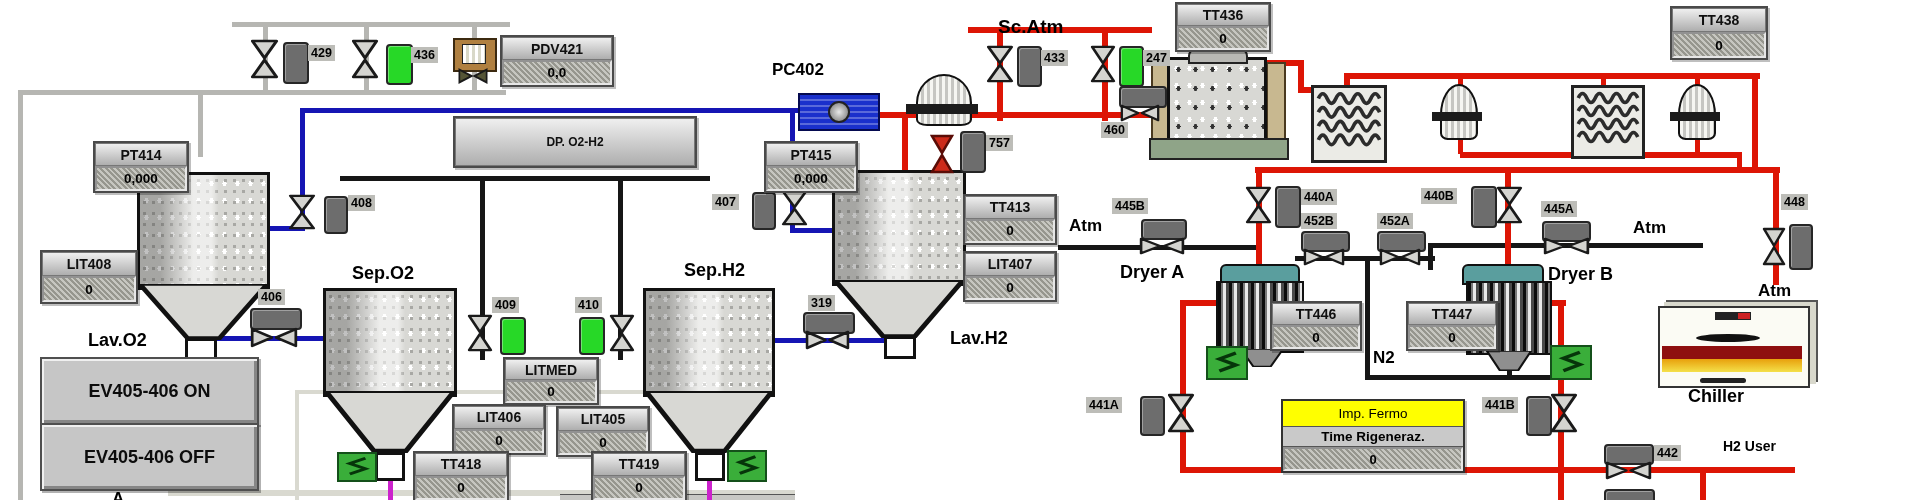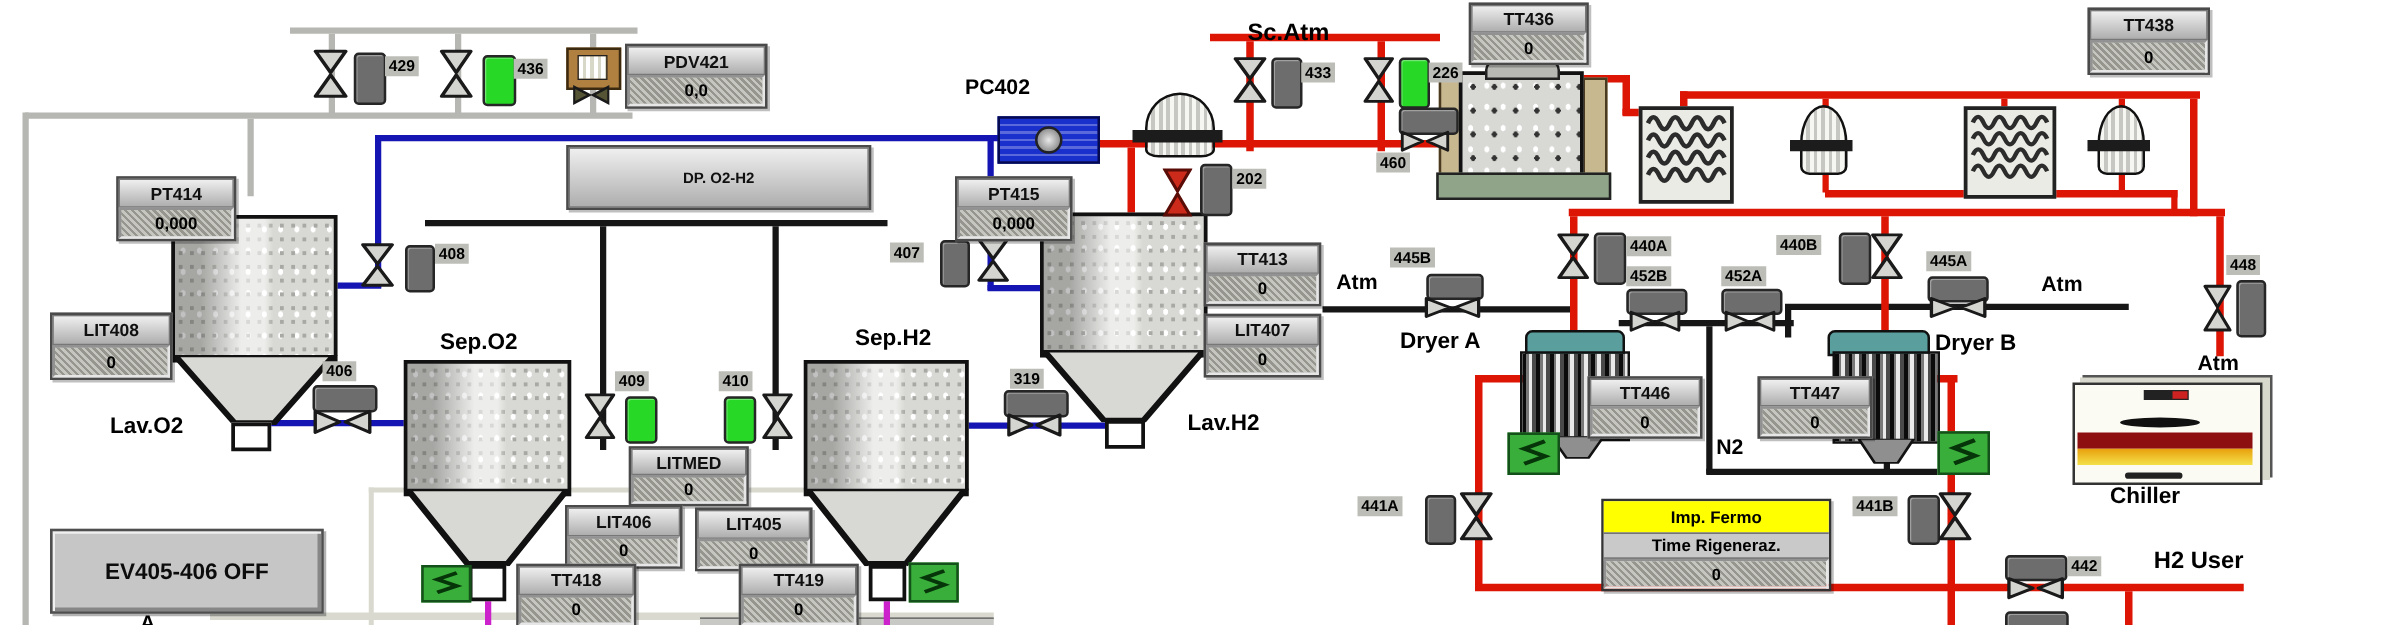--- a/index.html
+++ b/index.html
@@ -29,21 +29,21 @@
   .noz{position:absolute;border:3px solid #111;background:#fff}
   .heat{position:absolute;background:#3aae3a;border:2px solid #14501a}
   .ribs{position:absolute;border:2px solid #111;
     background:repeating-linear-gradient(90deg,#0b0b0b 0 3px,#787878 3px 5px,#e9e9e9 5px 8px,#4a4a4a 8px 11px)}
   .cap{position:absolute;background:#5a9e9e;border:2px solid #111;border-radius:6px 6px 0 0}
   .hx{position:absolute;border:3px solid #222;background:#ebebe6}
   .filt{position:absolute;border:2px solid #111;border-radius:50% 50% 20% 20%/55% 55% 12% 12%;
     background:repeating-linear-gradient(90deg,#f6f6f2 0 3px,#c6c6c2 3px 6px)}
   .wing{position:absolute;background:#1c1c1c}
   .regbox{position:absolute;border:2px solid #333;display:flex;flex-direction:column;box-shadow:2px 2px 0 rgba(0,0,0,.25)}
-  .regbox .ban{height:25px;display:flex;align-items:center;justify-content:center;background:#ffff00;font-weight:bold;font-size:13.5px}
+  .regbox .ban{height:25px;display:flex;align-items:center;justify-content:center;background:#ffff00;font-weight:normal;font-size:13.5px}
   .regbox .mid{height:19px;display:flex;align-items:center;justify-content:center;background:#c9c9c9;font-weight:bold;font-size:13.5px;border-top:1px solid #555;border-bottom:1px solid #555}
   .regbox .val{flex:1;display:flex;align-items:center;justify-content:center;font-weight:bold;font-size:13px;
     background-image:repeating-linear-gradient(45deg,#96968e 0 2px,#c6c6c0 2px 4px);border:2px inset #e6e6e6}
   .small{font-size:16px}
 </style>
 </head>
 <body>
 
 <div id="stage">
 
@@ -261,30 +261,30 @@
   <div class="vx" style="left:986px;top:45px;width:28px;height:38px"><svg width="100%" height="100%" viewBox="0 0 24 40" preserveAspectRatio="none">
         <path d="M2 2 L12 19 L22 2 Z M2 38 L12 21 L22 38 Z" fill="#d4d4d0" stroke="#1a1a1a" stroke-width="2.5" stroke-linejoin="round"></path>
       </svg></div>
   <div class="act" style="left:1017px;top:46px;width:21px;height:37px"></div>
   <div class="lbl" style="left:1041px;top:50px">433</div>
 
   <div class="vx" style="left:1090px;top:45px;width:26px;height:38px"><svg width="100%" height="100%" viewBox="0 0 24 40" preserveAspectRatio="none">
         <path d="M2 2 L12 19 L22 2 Z M2 38 L12 21 L22 38 Z" fill="#d4d4d0" stroke="#1a1a1a" stroke-width="2.5" stroke-linejoin="round"></path>
       </svg></div>
   <div class="act green" style="left:1119px;top:46px;width:21px;height:37px"></div>
-  <div class="lbl" style="left:1143px;top:50px">226</div>
+  <div class="lbl" style="left:1143px;top:50px">247</div>
 
   <div class="act" style="left:1119px;top:86px;width:44px;height:18px"></div>
   <div class="vx" style="left:1120px;top:104px;width:40px;height:18px"><svg width="100%" height="100%" viewBox="0 0 44 20" preserveAspectRatio="none">
         <path d="M2 2 L20 10 L2 18 Z M42 2 L24 10 L42 18 Z" fill="#d4d4d0" stroke="#1a1a1a" stroke-width="2.5" stroke-linejoin="round"></path>
       </svg></div>
   <div class="lbl" style="left:1101px;top:122px">460</div>
 
   <div class="act" style="left:960px;top:131px;width:22px;height:38px"></div>
-  <div class="lbl" style="left:986px;top:135px">202</div>
+  <div class="lbl" style="left:986px;top:135px">757</div>
 
   <div class="vx" style="left:1245px;top:186px;width:27px;height:38px"><svg width="100%" height="100%" viewBox="0 0 24 40" preserveAspectRatio="none">
         <path d="M2 2 L12 19 L22 2 Z M2 38 L12 21 L22 38 Z" fill="#d4d4d0" stroke="#1a1a1a" stroke-width="2.5" stroke-linejoin="round"></path>
       </svg></div>
   <div class="act" style="left:1275px;top:186px;width:22px;height:38px"></div>
   <div class="lbl" style="left:1301px;top:189px">440A</div>
 
   <div class="lbl" style="left:1421px;top:188px">440B</div>
   <div class="act" style="left:1471px;top:186px;width:22px;height:38px"></div>
   <div class="vx" style="left:1496px;top:186px;width:27px;height:38px"><svg width="100%" height="100%" viewBox="0 0 24 40" preserveAspectRatio="none">
@@ -308,21 +308,21 @@
   <div class="vx" style="left:1303px;top:248px;width:42px;height:18px"><svg width="100%" height="100%" viewBox="0 0 44 20" preserveAspectRatio="none">
         <path d="M2 2 L20 10 L2 18 Z M42 2 L24 10 L42 18 Z" fill="#d4d4d0" stroke="#1a1a1a" stroke-width="2.5" stroke-linejoin="round"></path>
       </svg></div>
 
   <div class="lbl" style="left:1377px;top:213px">452A</div>
   <div class="act" style="left:1377px;top:231px;width:45px;height:17px"></div>
   <div class="vx" style="left:1379px;top:248px;width:42px;height:18px"><svg width="100%" height="100%" viewBox="0 0 44 20" preserveAspectRatio="none">
         <path d="M2 2 L20 10 L2 18 Z M42 2 L24 10 L42 18 Z" fill="#d4d4d0" stroke="#1a1a1a" stroke-width="2.5" stroke-linejoin="round"></path>
       </svg></div>
 
-  <div class="lbl" style="left:1781px;top:204px">448</div>
+  <div class="lbl" style="left:1781px;top:194px">448</div>
   <div class="vx" style="left:1762px;top:227px;width:24px;height:39px"><svg width="100%" height="100%" viewBox="0 0 24 40" preserveAspectRatio="none">
         <path d="M2 2 L12 19 L22 2 Z M2 38 L12 21 L22 38 Z" fill="#d4d4d0" stroke="#1a1a1a" stroke-width="2.5" stroke-linejoin="round"></path>
       </svg></div>
   <div class="act" style="left:1789px;top:224px;width:20px;height:42px"></div>
 
   <div class="lbl" style="left:1086px;top:397px">441A</div>
   <div class="act" style="left:1140px;top:396px;width:21px;height:36px"></div>
   <div class="vx" style="left:1167px;top:393px;width:28px;height:40px"><svg width="100%" height="100%" viewBox="0 0 24 40" preserveAspectRatio="none">
         <path d="M2 2 L12 19 L22 2 Z M2 38 L12 21 L22 38 Z" fill="#d4d4d0" stroke="#1a1a1a" stroke-width="2.5" stroke-linejoin="round"></path>
       </svg></div>
@@ -404,31 +404,32 @@
     <div class="t">TT447</div>
     <div class="v">0</div>
   </div>
 
   <div class="regbox" style="left:1281px;top:399px;width:180px;height:70px">
     <div class="ban">Imp. Fermo</div>
     <div class="mid">Time Rigeneraz.</div>
     <div class="val">0</div>
   </div>
 
+  <div class="btn" style="left:40px;top:357px;width:215px;height:64px">EV405-406 ON</div>
   <div class="btn" style="left:40px;top:423px;width:215px;height:64px">EV405-406 OFF</div>
 
   <div class="name" style="left:998px;top:16px;font-size:19px">Sc.Atm</div>
   <div class="name" style="left:772px;top:60px;font-size:17px">PC402</div>
   <div class="name" style="left:352px;top:263px">Sep.O2</div>
   <div class="name" style="left:684px;top:260px">Sep.H2</div>
   <div class="name" style="left:88px;top:330px">Lav.O2</div>
   <div class="name" style="left:950px;top:328px">Lav.H2</div>
   <div class="name" style="left:1120px;top:262px">Dryer A</div>
   <div class="name" style="left:1548px;top:264px">Dryer B</div>
   <div class="name" style="left:1688px;top:386px">Chiller</div>
   <div class="name small" style="left:1373px;top:348px;font-size:17px">N2</div>
-  <div class="name" style="left:1723px;top:438px;font-size:19px">H2 User</div>
+  <div class="name" style="left:1723px;top:438px;font-size:14px">H2 User</div>
   <div class="name small" style="left:1069px;top:216px;font-size:17px">Atm</div>
   <div class="name small" style="left:1633px;top:218px;font-size:17px">Atm</div>
   <div class="name small" style="left:1758px;top:281px;font-size:17px">Atm</div>
   <div class="name" style="left:112px;top:489px;height:11px;overflow:hidden;font-size:17px">A</div>
 
 </div>
 
 </body></html>

